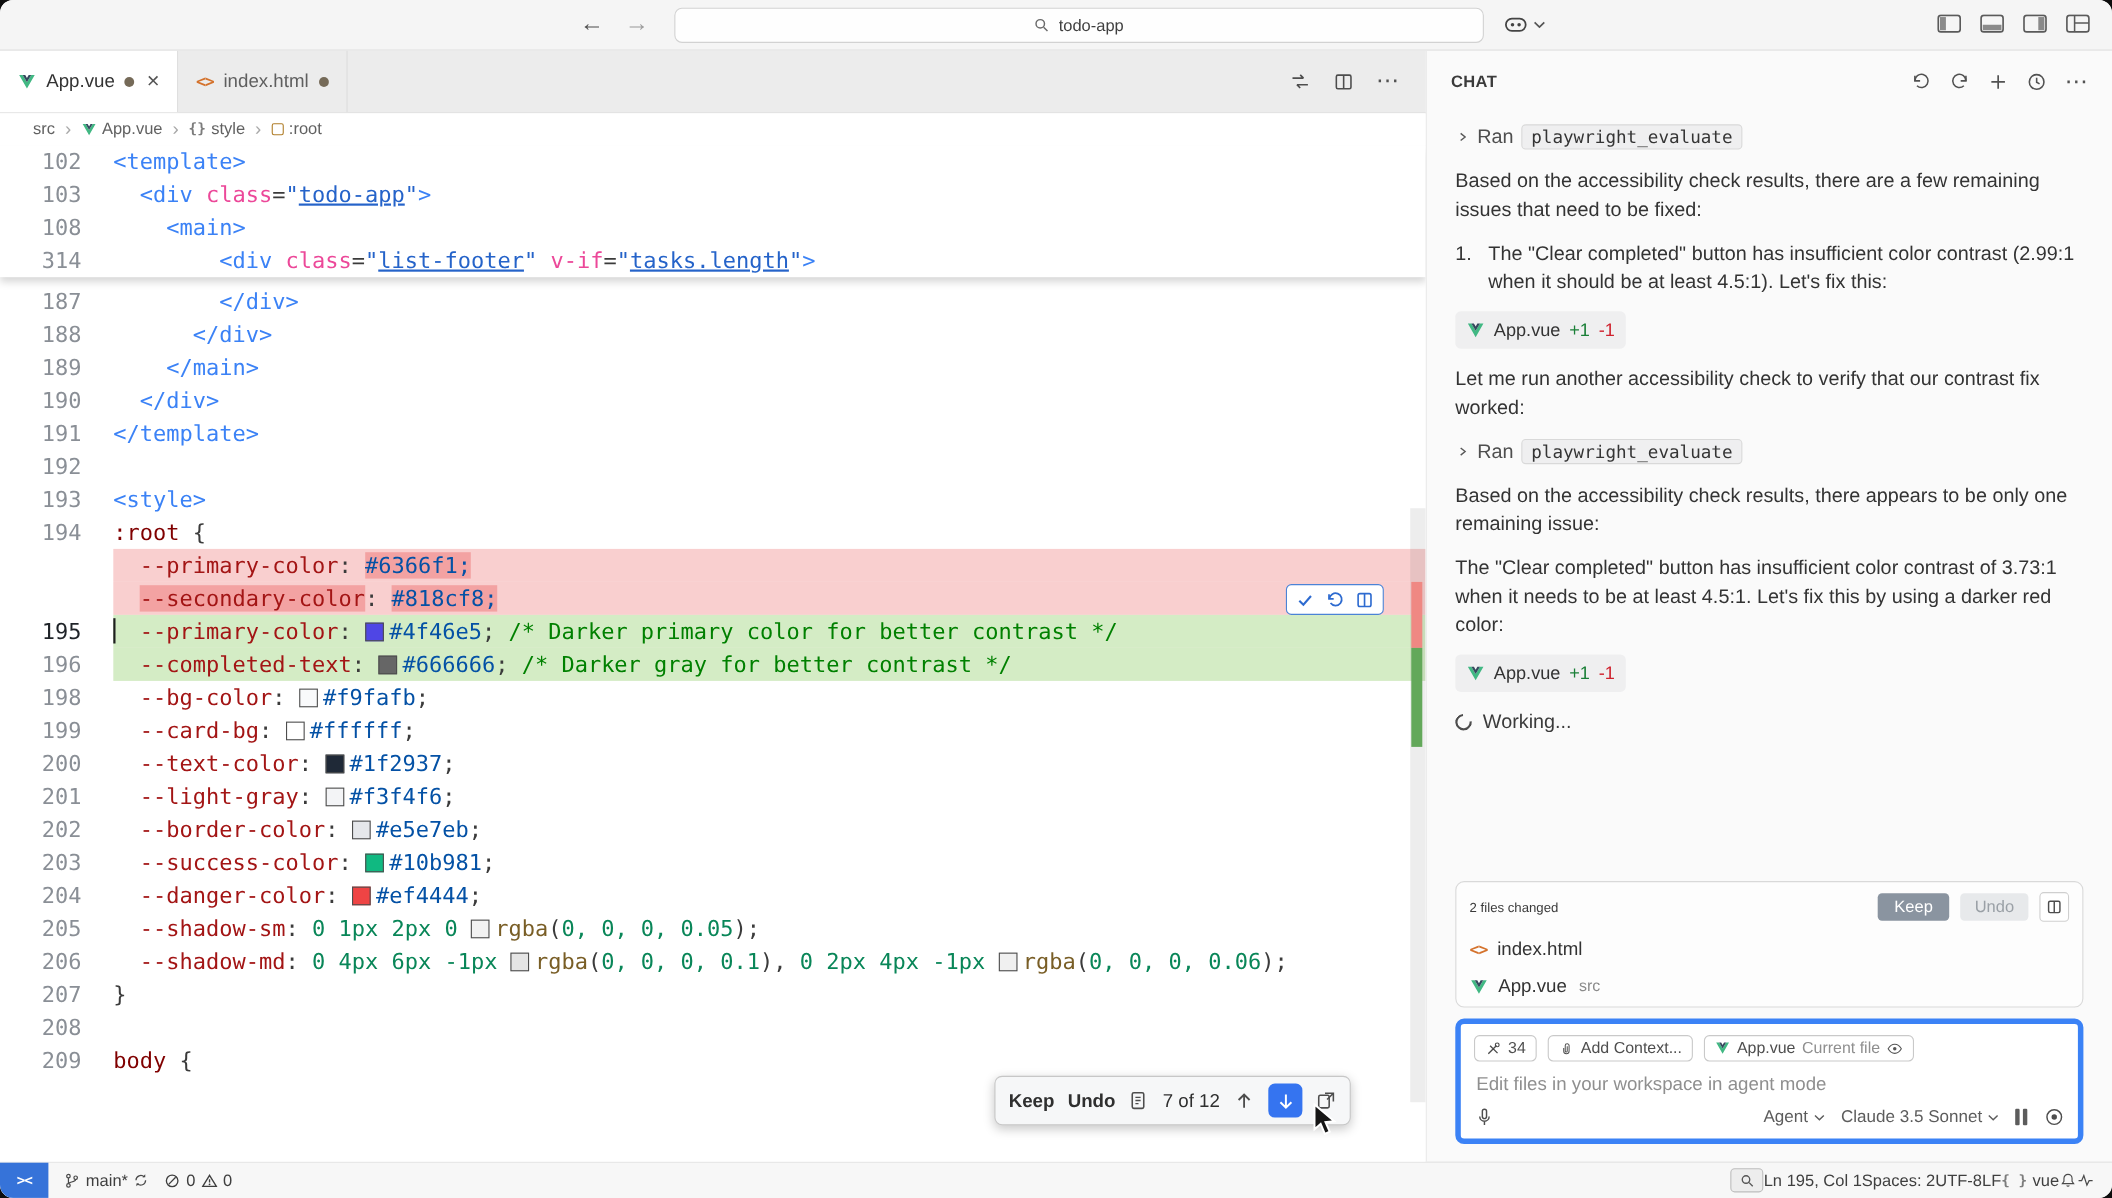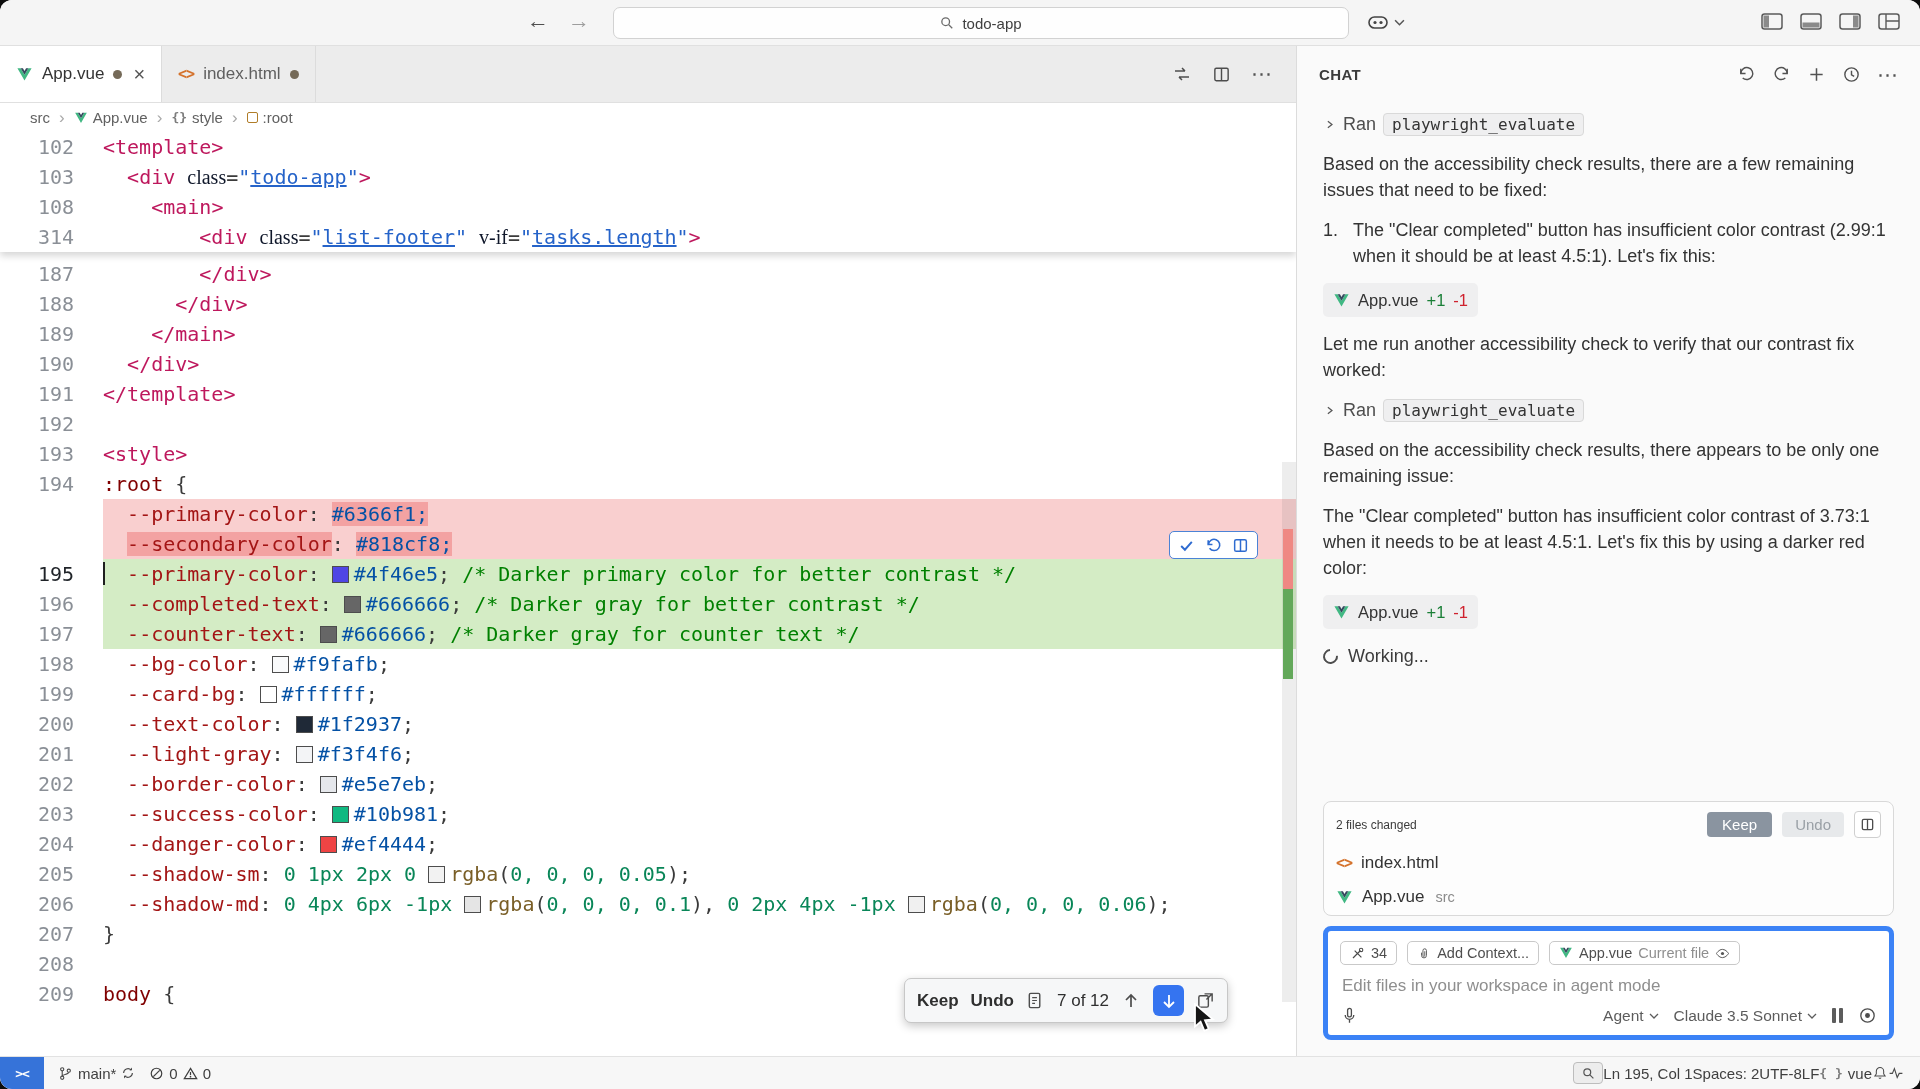--- a/index.html
+++ b/index.html
@@ -44,21 +44,21 @@
   
   .editor{flex:1;position:relative;overflow:hidden;background:#fff;}
   .cl{display:flex;height:30px;position:relative;}
   .ln{width:74px;min-width:74px;text-align:right;font:20px/30px "DejaVu Sans Mono",monospace;color:#8a8f96;}
   .ln.cur{color:#1f2328;}
   .code{position:relative;z-index:1;margin-left:29px;white-space:pre;
     font:20px/30px "DejaVu Sans Mono",monospace;color:#3b3b3b;}
   .cl.add::before,.cl.del::before{content:"";position:absolute;left:103px;right:0;top:0;bottom:0;z-index:0;}
   .cl.add::before{background:#d4ecc5;}
   .cl.del::before{background:#f9cfcf;}
-  .tk.tag{color:#be185d;} .tk.attr{color:#0f172a;font-family:Liberation Serif, serif;} .tk.pu{color:#3b3b3b;}
+  .tk.tag{color:#3b82f6;} .tk.attr{color:#ec4899;} .tk.pu{color:#3b3b3b;}
   .tk.st,.tk.lk{color:#2563c9;} .tk.lk{text-decoration:underline;}
   .tk.pr{color:#a31515;} .tk.sel{color:#800000;} .tk.cm{color:#008000;}
   .tk.nu{color:#098658;} .tk.fn{color:#795e26;} .tk.va{color:#0451a5;}
   .cl.del .tk.em{background:#f3a2a2;}
   .swatch{display:inline-block;width:17px;height:17px;border:1.5px solid #4d4d4d;
     margin-right:5px;vertical-align:-2px;}
   .caret{display:inline-block;width:2px;height:23px;background:#1f1f1f;vertical-align:-4px;margin-right:-2px;}
   .sticky{position:relative;z-index:6;background:#fff;box-shadow:0 4px 7px rgba(0,0,0,.16);}
   #lines{padding-top:7px;}
 
@@ -291,24 +291,20 @@
               <span class="code"><span class="tk pl">  </span><span class="tk pr em">--secondary-color</span><span class="tk pu">:</span><span class="tk pl"> </span><span class="tk va em">#818cf8;</span></span>
             </div>
             <div class="cl add">
               <span class="ln cur">195</span>
               <span class="code"><span class="caret"></span><span class="tk pl">  </span><span class="tk pr">--primary-color</span><span class="tk pu">:</span><span class="tk pl"> </span><span class="swatch" style="background: rgb(79, 70, 229);"></span><span class="tk va">#4f46e5</span><span class="tk pu">;</span><span class="tk pl"> </span><span class="tk cm">/* Darker primary color for better contrast */</span></span>
             </div>
             <div class="cl add">
               <span class="ln">196</span>
               <span class="code"><span class="tk pl">  </span><span class="tk pr">--completed-text</span><span class="tk pu">:</span><span class="tk pl"> </span><span class="swatch" style="background: rgb(102, 102, 102);"></span><span class="tk va">#666666</span><span class="tk pu">;</span><span class="tk pl"> </span><span class="tk cm">/* Darker gray for better contrast */</span></span>
             </div>
-            <div class="cl add">
-              <span class="ln">197</span>
-              <span class="code"><span class="tk pl">  </span><span class="tk pr">--counter-text</span><span class="tk pu">:</span><span class="tk pl"> </span><span class="swatch" style="background: rgb(102, 102, 102);"></span><span class="tk va">#666666</span><span class="tk pu">;</span><span class="tk pl"> </span><span class="tk cm">/* Darker gray for counter text */</span></span>
-            </div>
             <div class="cl">
               <span class="ln">198</span>
               <span class="code"><span class="tk pl">  </span><span class="tk pr">--bg-color</span><span class="tk pu">:</span><span class="tk pl"> </span><span class="swatch" style="background: rgb(249, 250, 251);"></span><span class="tk va">#f9fafb</span><span class="tk pu">;</span></span>
             </div>
             <div class="cl">
               <span class="ln">199</span>
               <span class="code"><span class="tk pl">  </span><span class="tk pr">--card-bg</span><span class="tk pu">:</span><span class="tk pl"> </span><span class="swatch" style="background: rgb(255, 255, 255);"></span><span class="tk va">#ffffff</span><span class="tk pu">;</span></span>
             </div>
             <div class="cl">
               <span class="ln">200</span>

